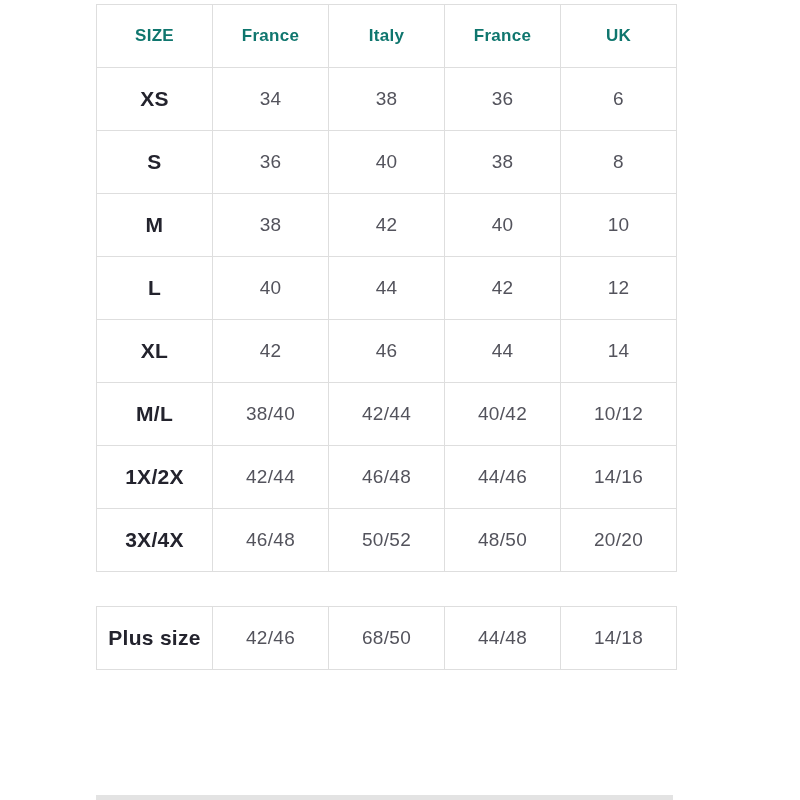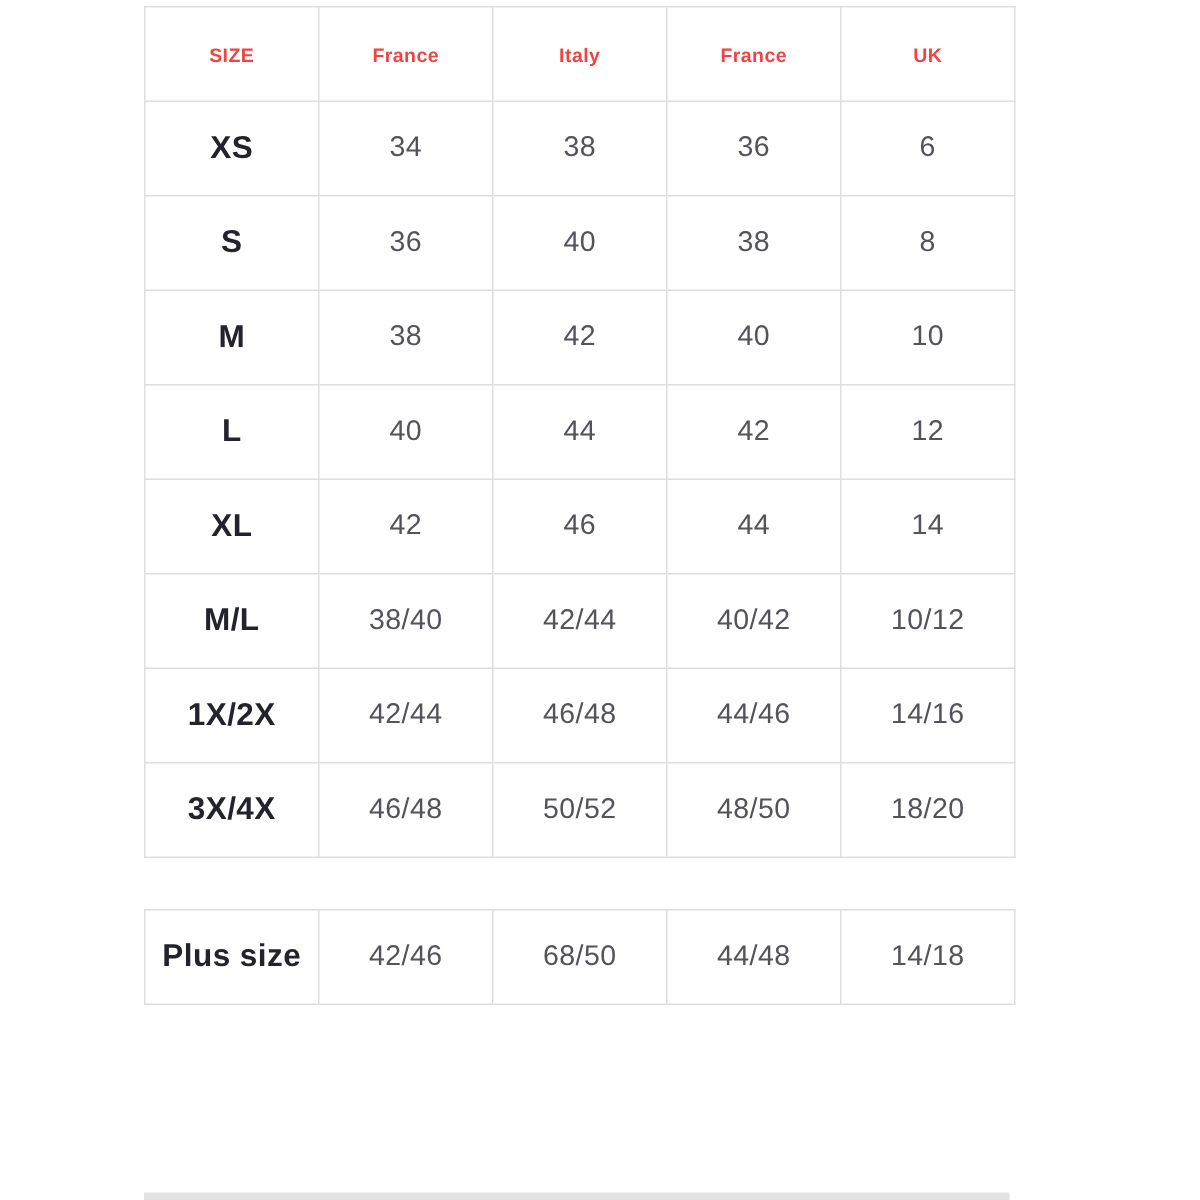--- a/index.html
+++ b/index.html
@@ -28,23 +28,23 @@
   table.size-table th,
   table.size-table td {
     border: 1px solid #dedede;
     height: 62px;
     padding: 0;
     text-align: center;
     vertical-align: middle;
     letter-spacing: 0.3px;
   }
   th.colhead {
-    font-size: 13px;
+    font-size: 17px;
     font-weight: 700;
-    color: #ef4444;
+    color: #0f766e;
   }
   th.rowlabel {
     font-size: 21px;
     font-weight: 700;
     color: #23232d;
   }
   td.val {
     font-size: 19px;
     font-weight: 400;
     color: #53535c;
@@ -124,21 +124,21 @@
           <td class="val">42/44</td>
           <td class="val">46/48</td>
           <td class="val">44/46</td>
           <td class="val">14/16</td>
         </tr>
         <tr>
           <th class="rowlabel">3X/4X</th>
           <td class="val">46/48</td>
           <td class="val">50/52</td>
           <td class="val">48/50</td>
-          <td class="val">18/20</td>
+          <td class="val">20/20</td>
         </tr>
       </tbody>
   </table>
 
   <div class="table-gap"></div>
 
   <table class="size-table">
     <tbody>
         <tr>
           <th class="rowlabel">Plus size</th>

